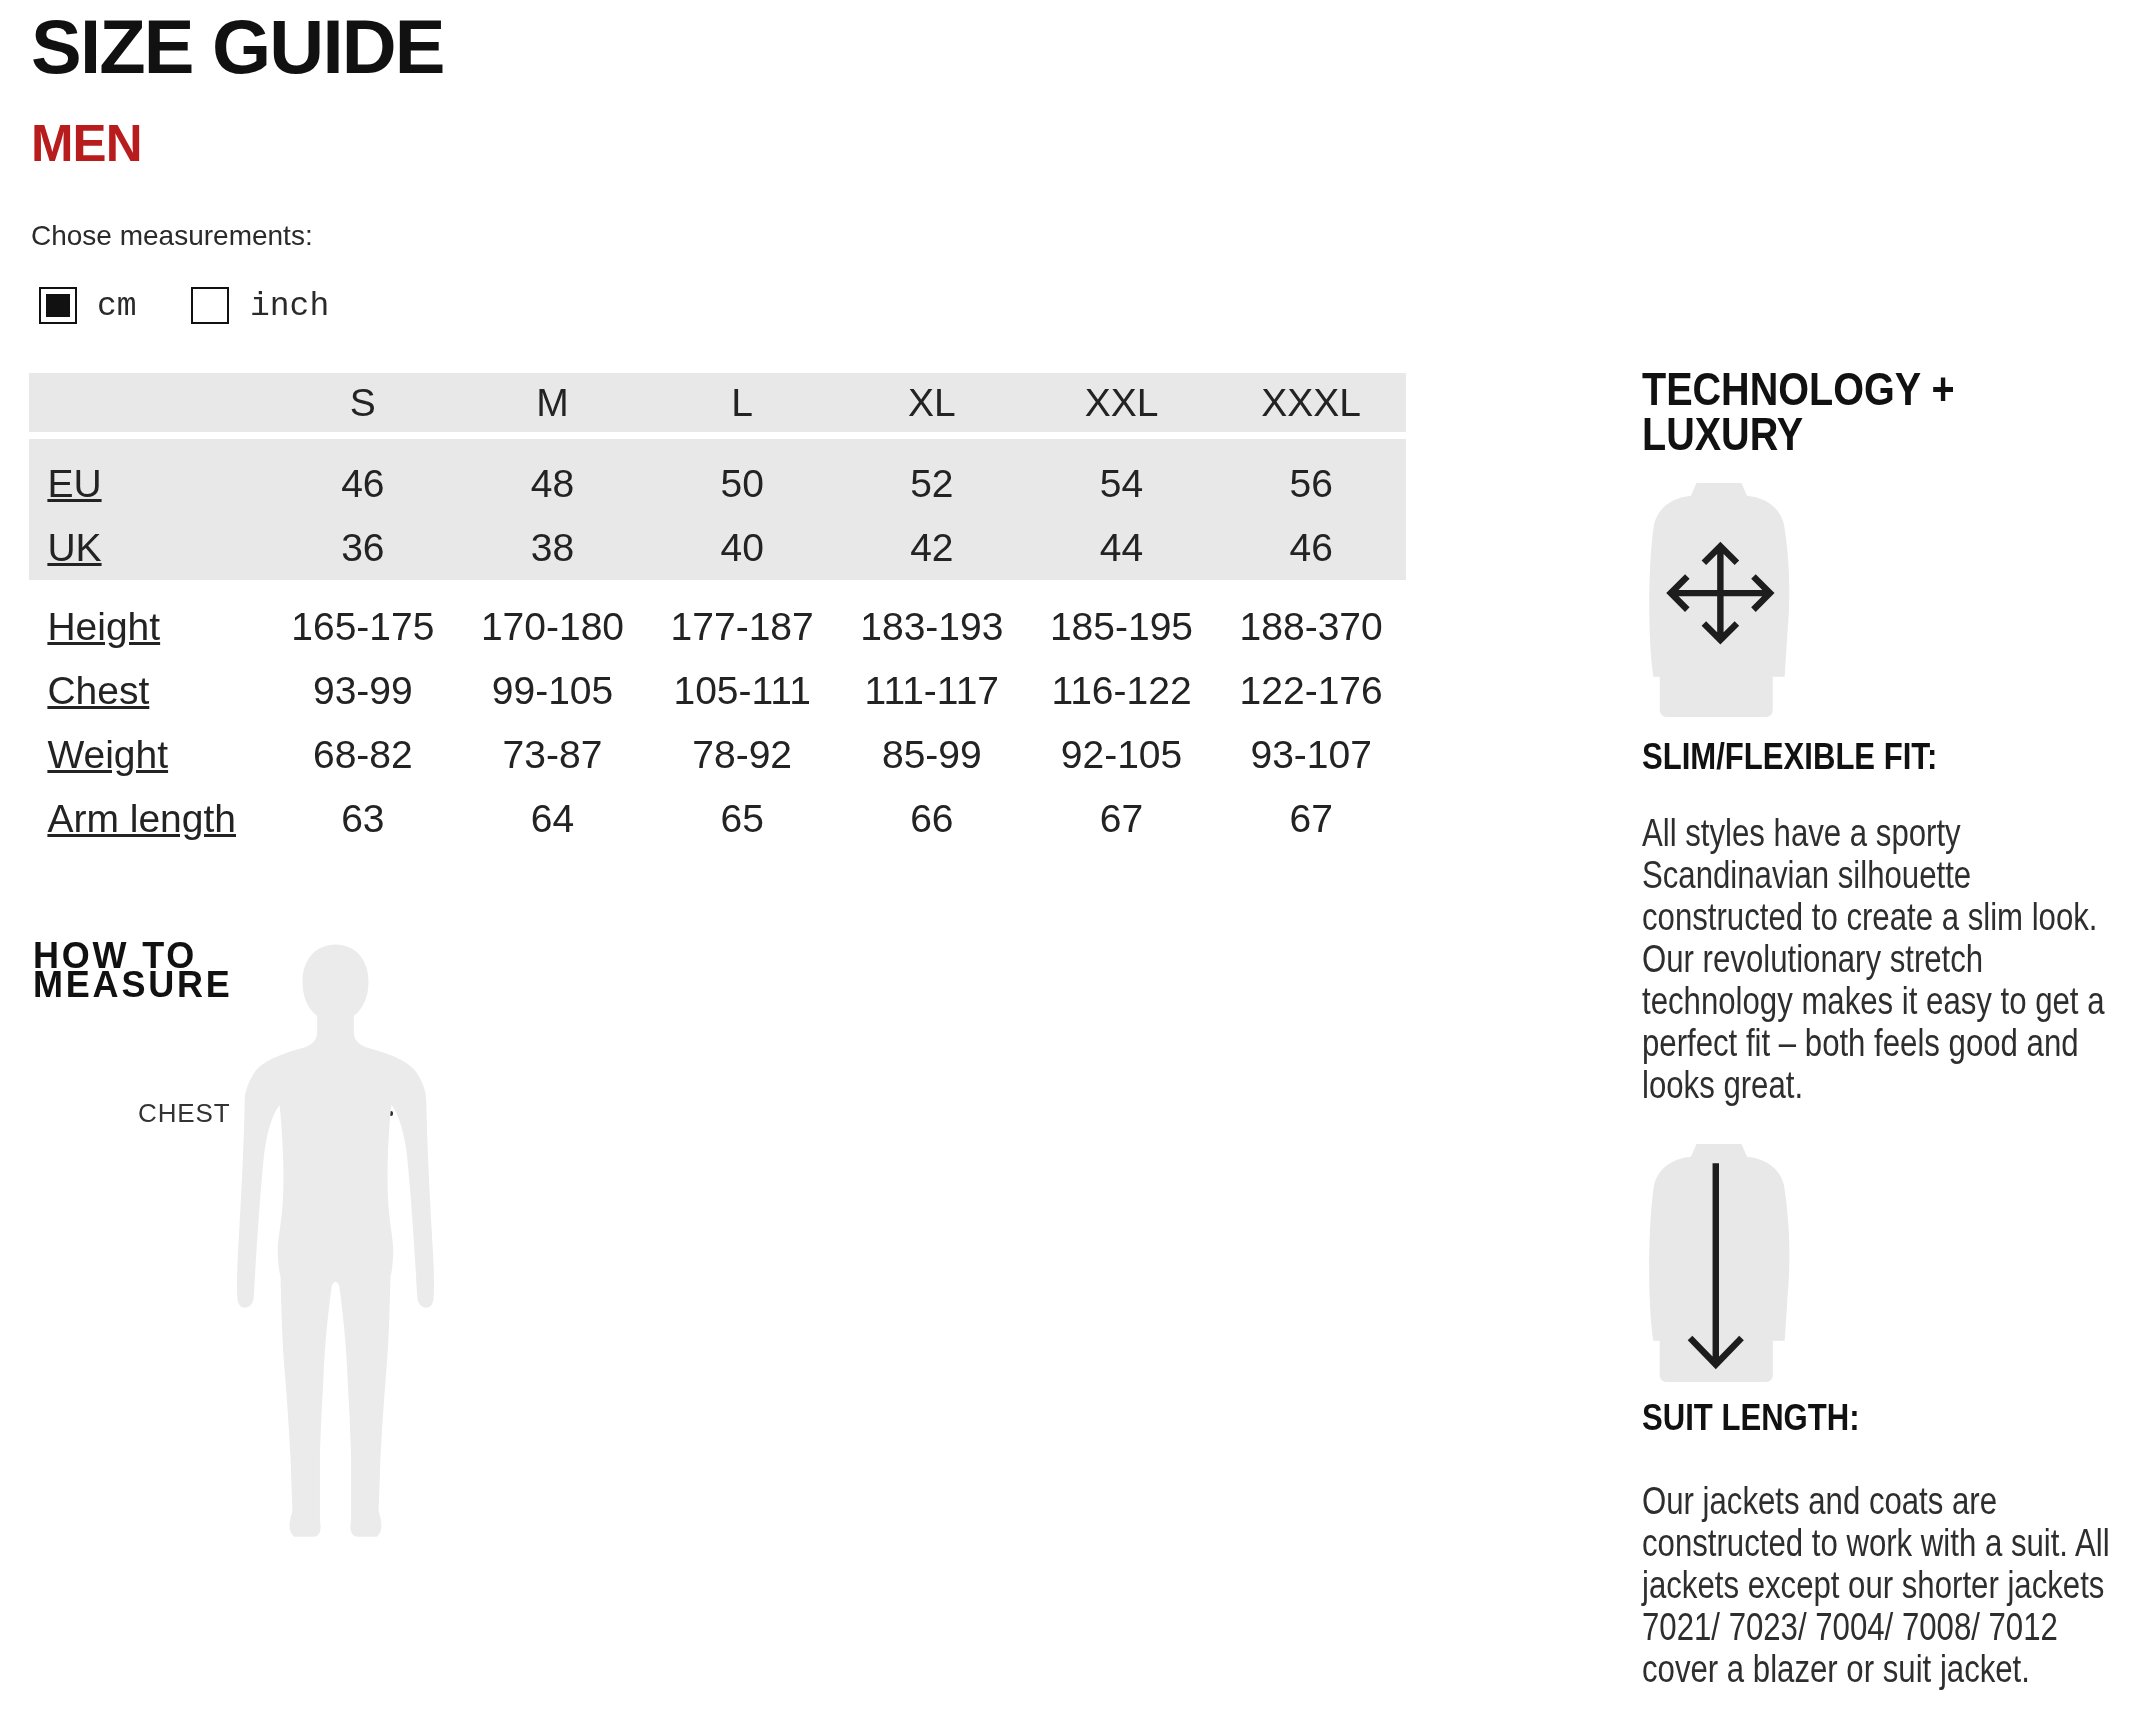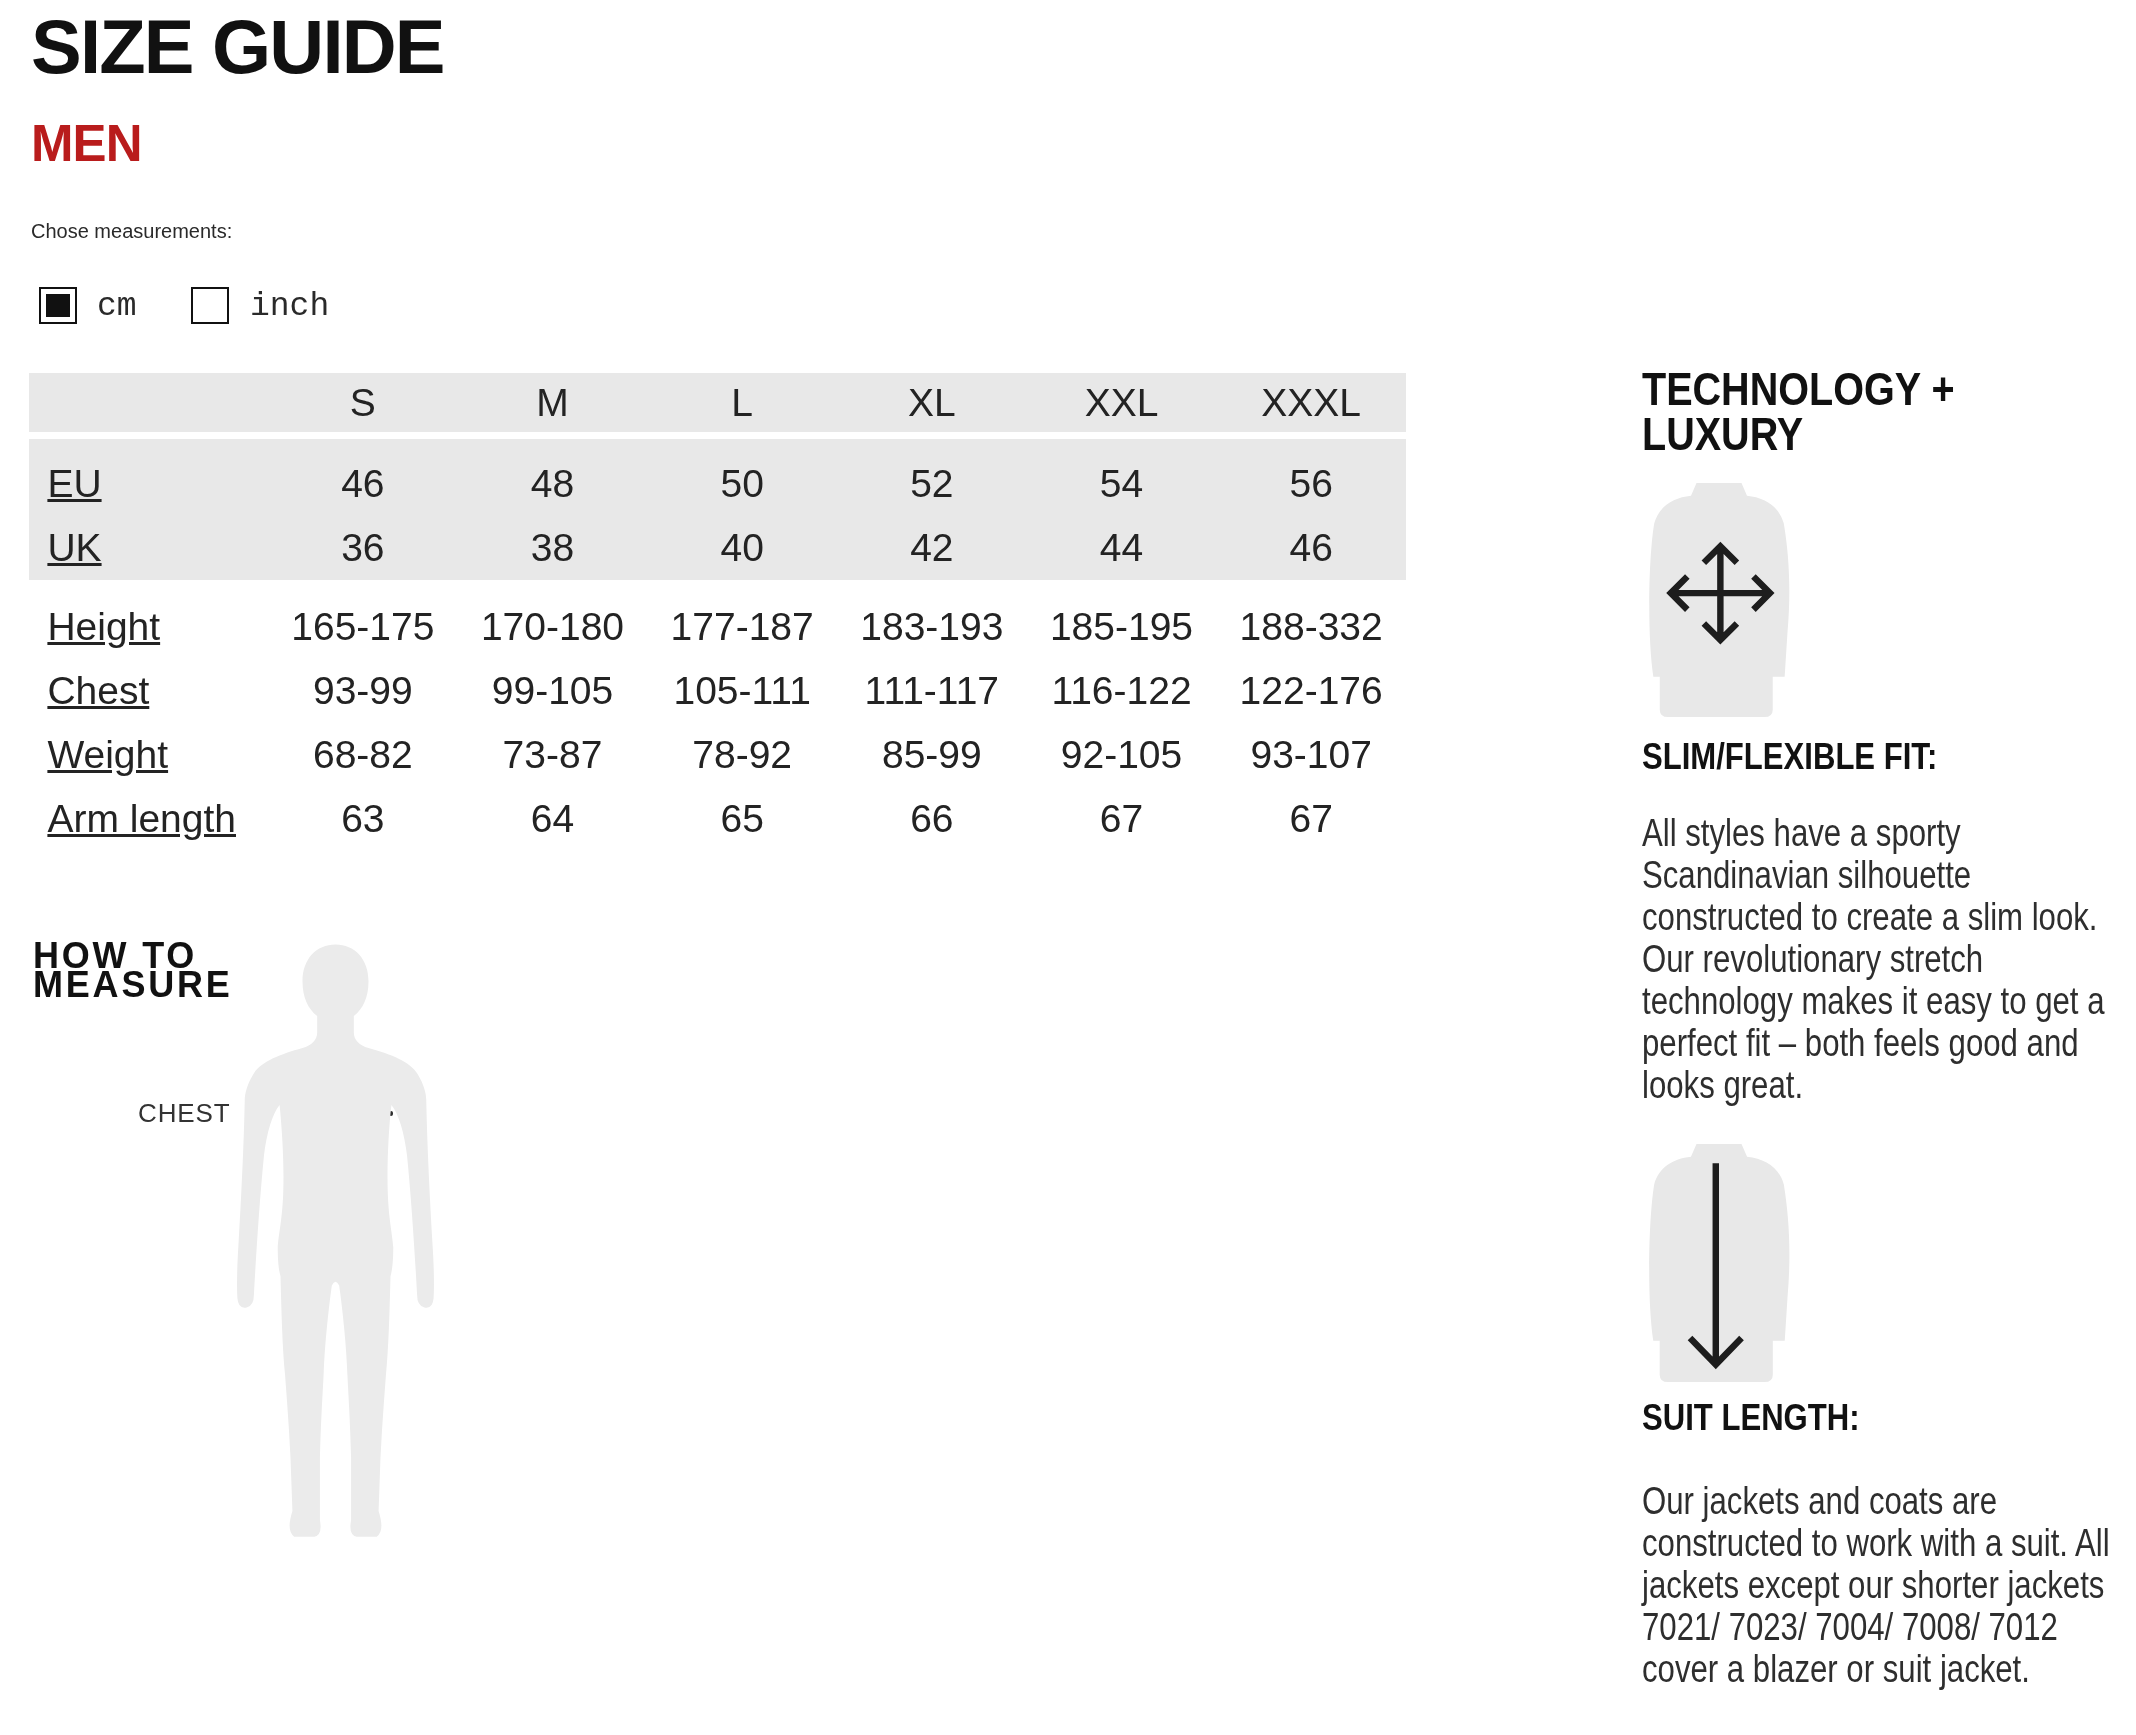--- a/index.html
+++ b/index.html
@@ -5,21 +5,21 @@
   html,body{margin:0;padding:0;}
   body{
     width:2136px;height:1736px;position:relative;background:#ffffff;
     font-family:"Liberation Sans", sans-serif;color:#1c1c1c;overflow:hidden;
   }
   .abs{position:absolute;}
 
   
   .page-title{left:31px;top:7.3px;font-size:76px;font-weight:700;letter-spacing:-1.8px;line-height:1.05;color:#111;}
   .page-subtitle{left:31px;top:114px;font-size:51px;font-weight:700;letter-spacing:-0.9px;color:#b91c1c;}
-  .choose-label{left:31px;top:220px;font-size:20px;color:#2a2a2a;}
+  .choose-label{left:31px;top:220px;font-size:28px;color:#2a2a2a;}
 
   
   .cb-row{left:39px;top:287px;width:367px;height:39px;}
   .cb-box{position:absolute;top:0;width:34px;height:33px;border:2.8px solid #111;background:#fff;}
   .cb-fill{position:absolute;left:4.6px;top:4.6px;width:24px;height:23px;background:#111;}
   .cb-label{position:absolute;top:0;height:39px;line-height:39px;font-size:33px;color:#2a2a2a;font-family:Liberation Mono, monospace;}
 
   
   .size-table{left:29px;top:373px;width:1377px;font-size:39px;color:#232323;}
   .t-grid{display:grid;grid-template-columns:239px repeat(6,1fr);align-items:center;}
@@ -106,21 +106,21 @@
   </div>
 
   <div class="t-white">
     <div class="t-grid t-row">
       <div class="tl">Height</div>
       <div class="td">165-175</div>
       <div class="td">170-180</div>
       <div class="td">177-187</div>
       <div class="td">183-193</div>
       <div class="td">185-195</div>
-      <div class="td">188-332</div>
+      <div class="td">188-370</div>
     </div>
     <div class="t-grid t-row">
       <div class="tl">Chest</div>
       <div class="td">93-99</div>
       <div class="td">99-105</div>
       <div class="td">105-111</div>
       <div class="td">111-117</div>
       <div class="td">116-122</div>
       <div class="td">122-176</div>
     </div>

